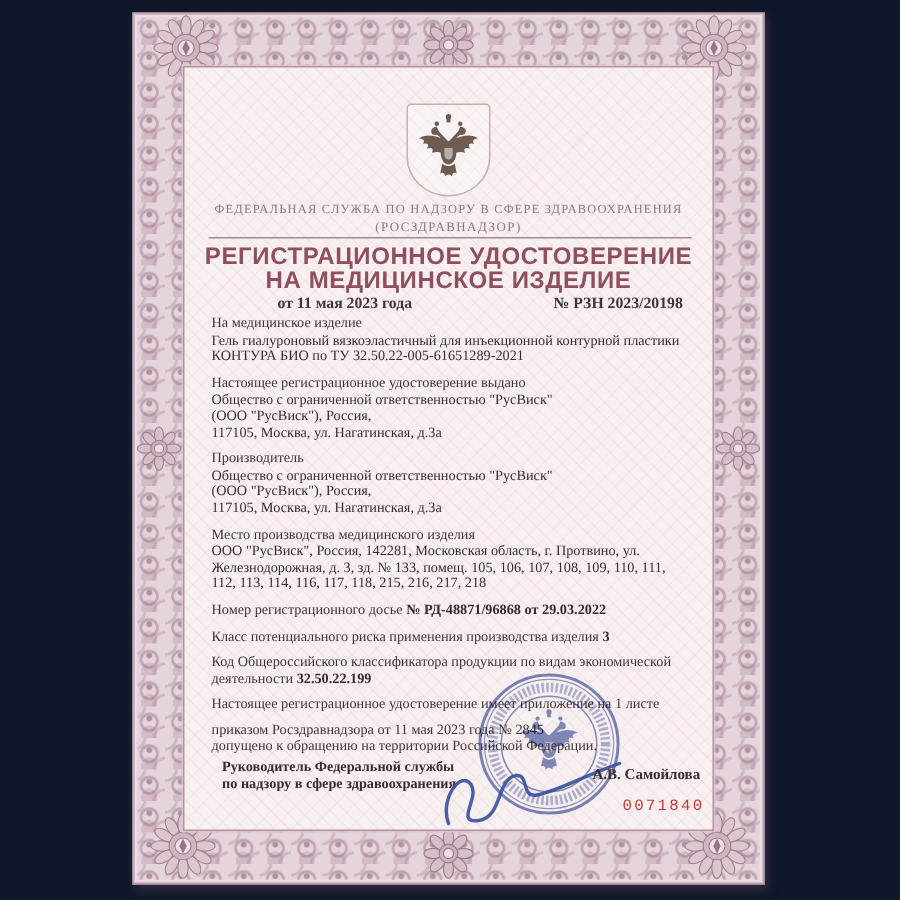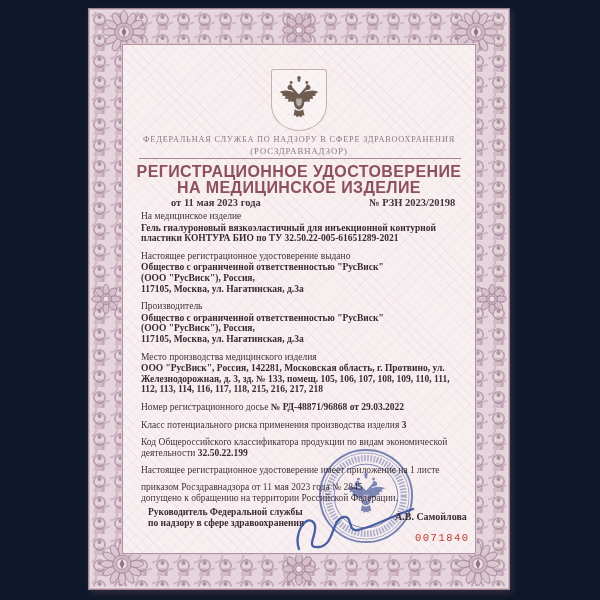--- a/index.html
+++ b/index.html
@@ -52,29 +52,29 @@
   .agency.l1{top:90px;font-size:8.3px;letter-spacing:.8px;white-space:nowrap;}
   .agency.l2{top:101px;font-size:8.6px;letter-spacing:1px;}
   .rule{position:absolute;left:16px;right:14px;top:113px;height:1px;background:#a58a94;}
   .title{position:absolute;left:0;right:0;text-align:center;
     font-family:"Liberation Sans",sans-serif;font-weight:bold;color:var(--title);
     font-size:16px;letter-spacing:.4px;}
   .title.t1{top:118px;}
   .title.t2{top:134px;}
   .daterow{position:absolute;top:152px;left:18px;right:16px;height:14px;
     font-weight:bold;font-size:10.5px;color:#45333a;}
-  .daterow .date{position:absolute;left:30px;}
+  .daterow .date{position:absolute;left:44px;}
   .daterow .num{position:absolute;left:228px;}
 
   
   .bodytxt{position:absolute;left:18px;right:16px;top:166px;color:var(--body);
     font-size:9.5px;line-height:10.6px;}
   .sec{margin-bottom:7px;}
   .sec .lbl{margin-bottom:1px;}
-  .sec .val{font-weight:bold;color:#382b31;}
+  .sec .val{font-weight:normal;color:#382b31;}
   .det{margin-bottom:7px;}
   .det b{color:#382b31;}
 
   
   .order{position:absolute;left:18px;top:437px;font-size:9.5px;line-height:10.6px;color:var(--body);}
   .signer-title{position:absolute;left:25px;top:462px;font-size:9.5px;line-height:11px;font-weight:bold;color:#382b31;}
   .signer-name{position:absolute;left:272px;top:466px;font-size:10px;font-weight:bold;color:#382b31;}
   .serial{position:absolute;left:292px;top:487px;font-family:"Liberation Mono",monospace;
     font-size:10.5px;letter-spacing:1.5px;color:var(--serial);}
 

